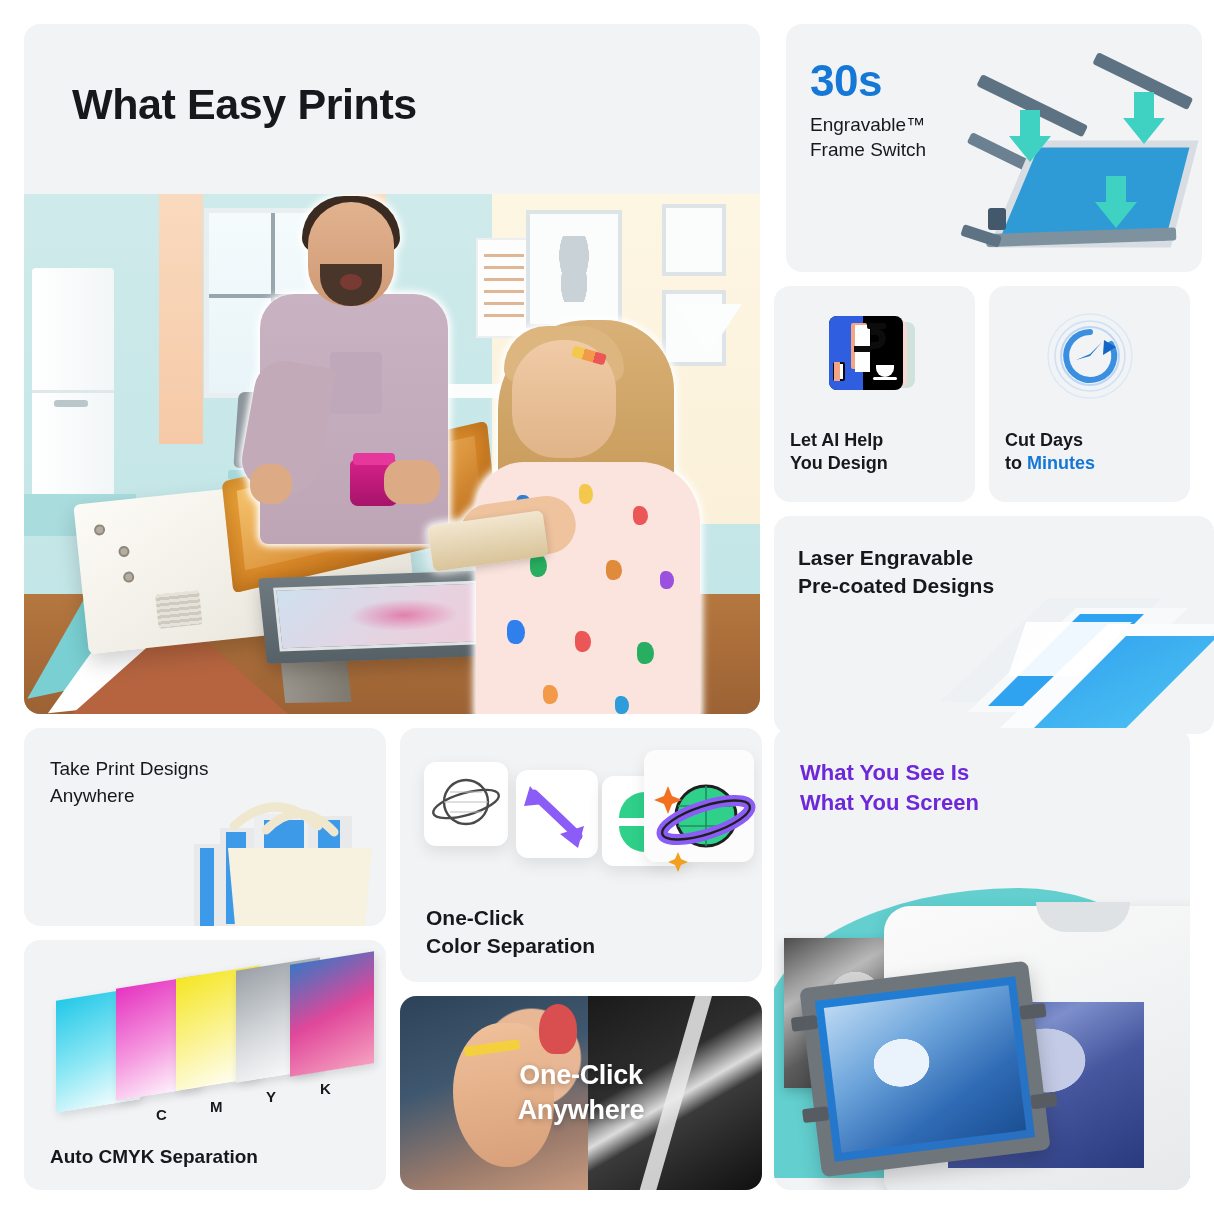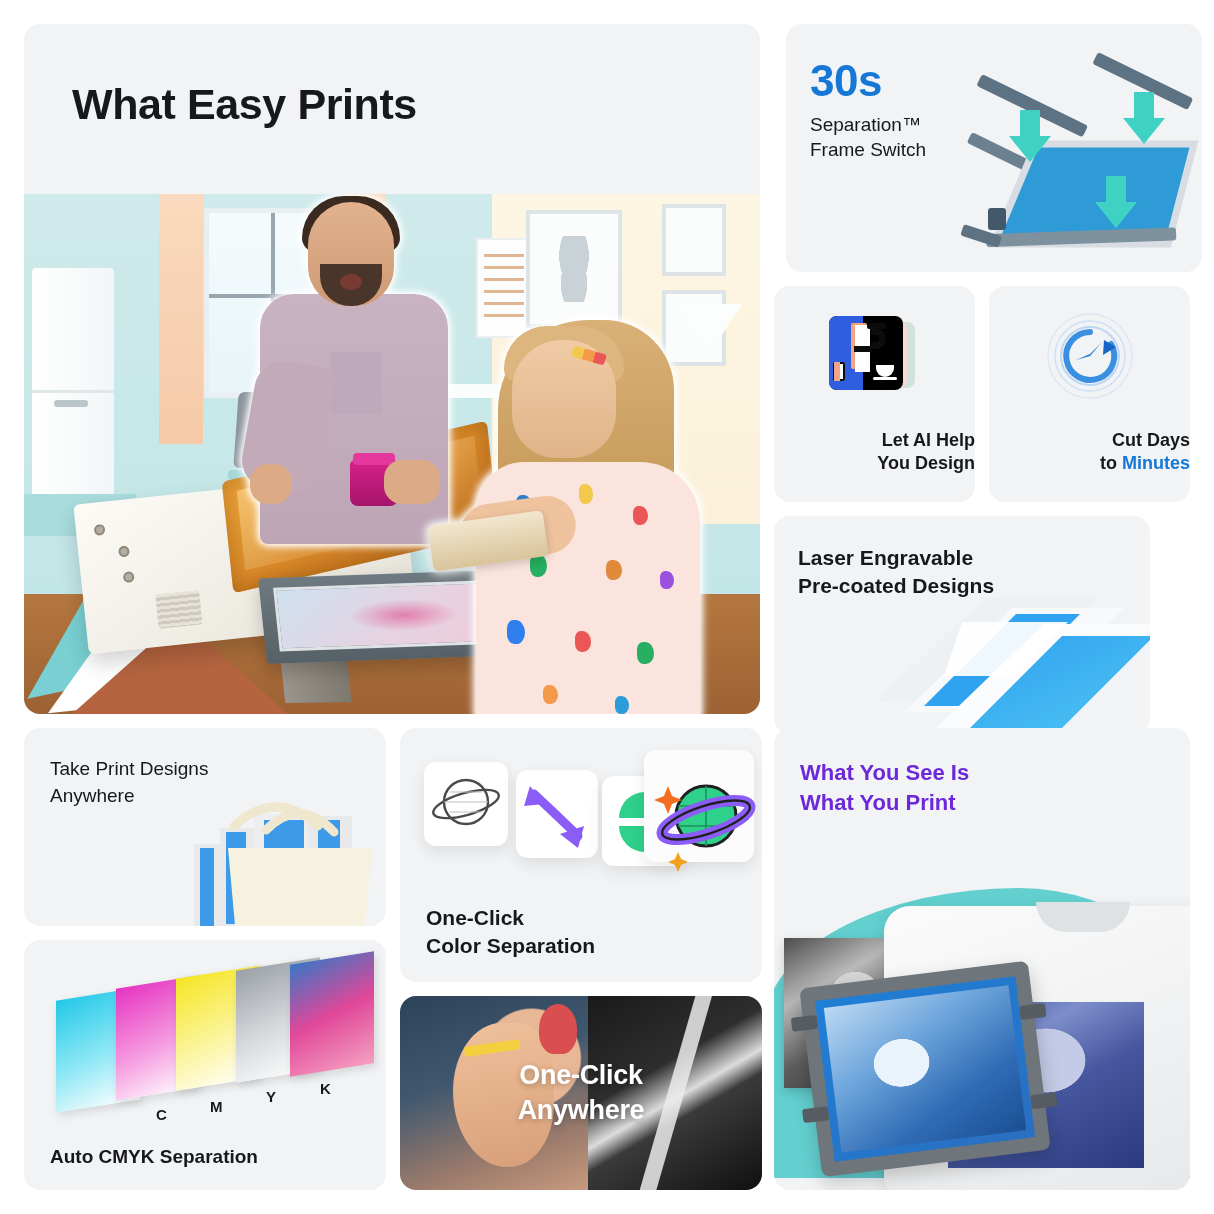--- a/index.html
+++ b/index.html
@@ -309,22 +309,22 @@
   .c30-sub {
     position:absolute; left:24px; top:88px;
     font-size: 19px; line-height:1.32; color:#17181c; font-weight:500;
   }
   .frame-art-svg { position:absolute; right:-6px; top:24px; }
 
   
   #card-ai { left: 750px; top: 262px; width: 201px; height: 216px; }
   #card-clock { left: 965px; top: 262px; width: 201px; height: 216px; }
   .mini-label {
-    position:absolute; left:4px; right:0; bottom:26px;
-    text-align:right; font-size:18px; line-height:1.32;
+    position:absolute; left:16px; right:0; bottom:26px;
+    text-align:left; font-size:18px; line-height:1.32;
     font-weight:600; color:#17181c;
   }
   .mini-label .accent { color:#1577d6; }
   .ai-thumb {
     position:absolute; left:50%; top:30px; margin-left:-46px;
     width:84px; height:84px;
   }
   .ai-stack {
     position:absolute; border-radius:8px;
   }
@@ -332,21 +332,21 @@
     position:absolute; left:0; top:0; width:74px; height:74px;
     background:#000; border-radius:8px; overflow:hidden;
   }
   .moka-blue {
     position:absolute; left:0; top:0; width:46%; height:100%;
     background:#2f5fe0;
   }
   .clock-wrap { position:absolute; left:50%; top:26px; margin-left:-44px; width:88px; height:88px; }
 
   
-  #card-laser { left: 750px; top: 492px; width: 376px; height: 218px; }
+  #card-laser { left: 750px; top: 492px; width: 440px; height: 218px; }
   .laser-title {
     position:absolute; left:24px; top:28px;
     font-size: 21px; line-height:1.34; font-weight:600; color:#17181c;
   }
 
   
   #card-bag { left: 0; top: 704px; width: 362px; height: 198px; }
   .bag-title {
     position:absolute; left:26px; top:28px;
     font-size:19px; line-height:1.4; font-weight:500; color:#17181c;
@@ -576,21 +576,21 @@
         <div class="girl-clip"></div>
         <div class="girl-arm"></div>
         <div class="squeegee"></div>
       </div>
     </div>
   </div>
 
   <div class="card" id="card-30s">
     <div class="c30-big">30s</div>
     <div class="c30-sub">
-      <div>Separation™</div>
+      <div>Engravable™</div>
       <div>Frame Switch</div>
     </div>
     <svg class="frame-art-svg" width="250" height="220" viewBox="0 0 250 220">
       <g>
         <rect x="24" y="26" width="118" height="13" rx="3" fill="#5d7384" transform="rotate(26 24 26)"></rect>
         <rect x="140" y="4" width="106" height="13" rx="3" fill="#5d7384" transform="rotate(26 140 4)"></rect>
         <rect x="14" y="84" width="160" height="12" rx="3" fill="#6b8090" transform="rotate(26 14 84)"></rect>
         <path d="M78 96 L236 96 L210 196 L36 196 Z" fill="#2e9ad6"></path>
         <path d="M78 96 L236 96 L210 196 L36 196 Z" fill="none" stroke="#d7dde2" stroke-width="7"></path>
         <rect x="28" y="186" width="190" height="13" rx="3" fill="#7e919f" transform="rotate(-2 28 186)"></rect>
@@ -754,21 +754,21 @@
     </div>
     <div class="half-title">
       <div>One-Click</div>
       <div>Anywhere</div>
     </div>
   </div>
 
   <div class="card" id="card-wysiwyg">
     <div class="wys-title">
       <div>What You See Is</div>
-      <div>What You Print</div>
+      <div>What You Screen</div>
     </div>
     <div class="teal-swoosh"></div>
     <div class="bw-photo"></div>
     <div class="tshirt">
       <div class="tshirt-collar"></div>
       <div class="tee-print"></div>
     </div>
     <div class="screen-frame">
       <div class="clamp" style="left:-12px;top:28px"></div>
       <div class="clamp" style="left:-12px;top:120px"></div>

